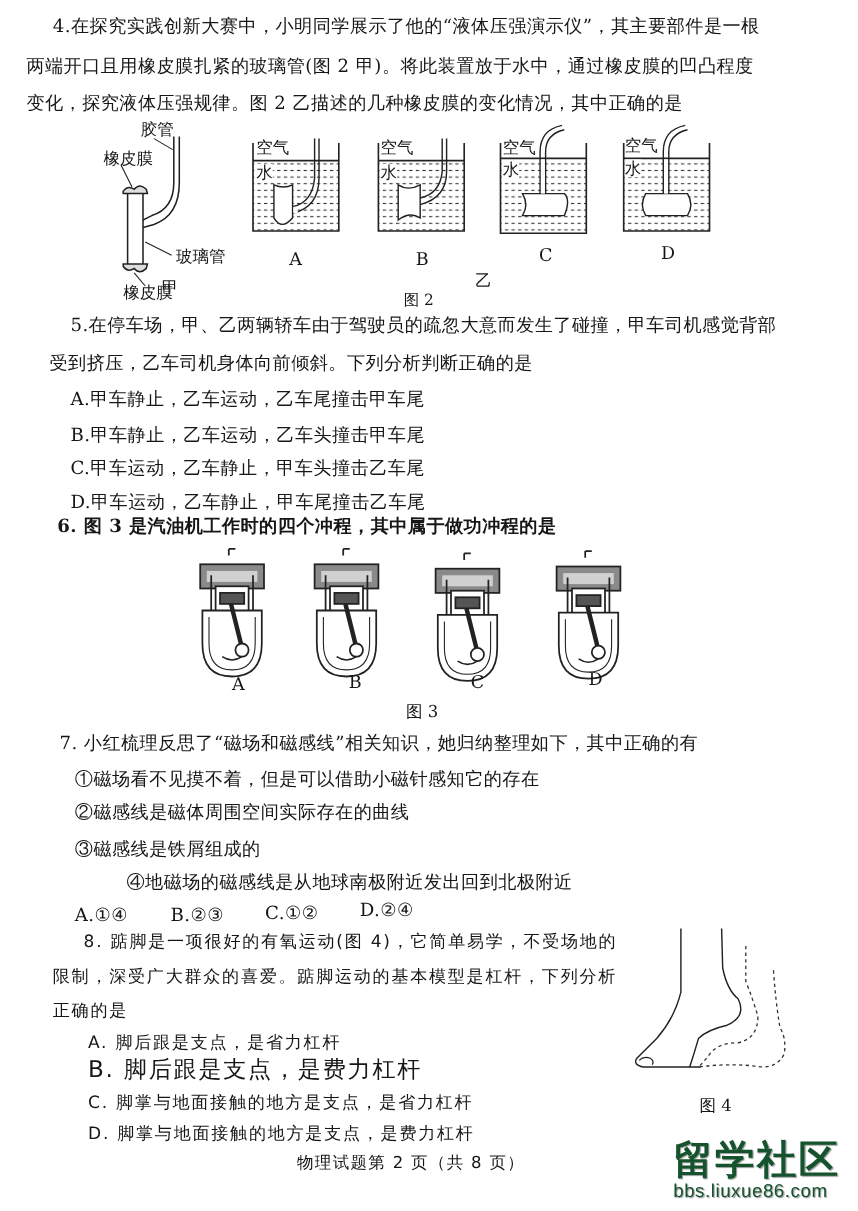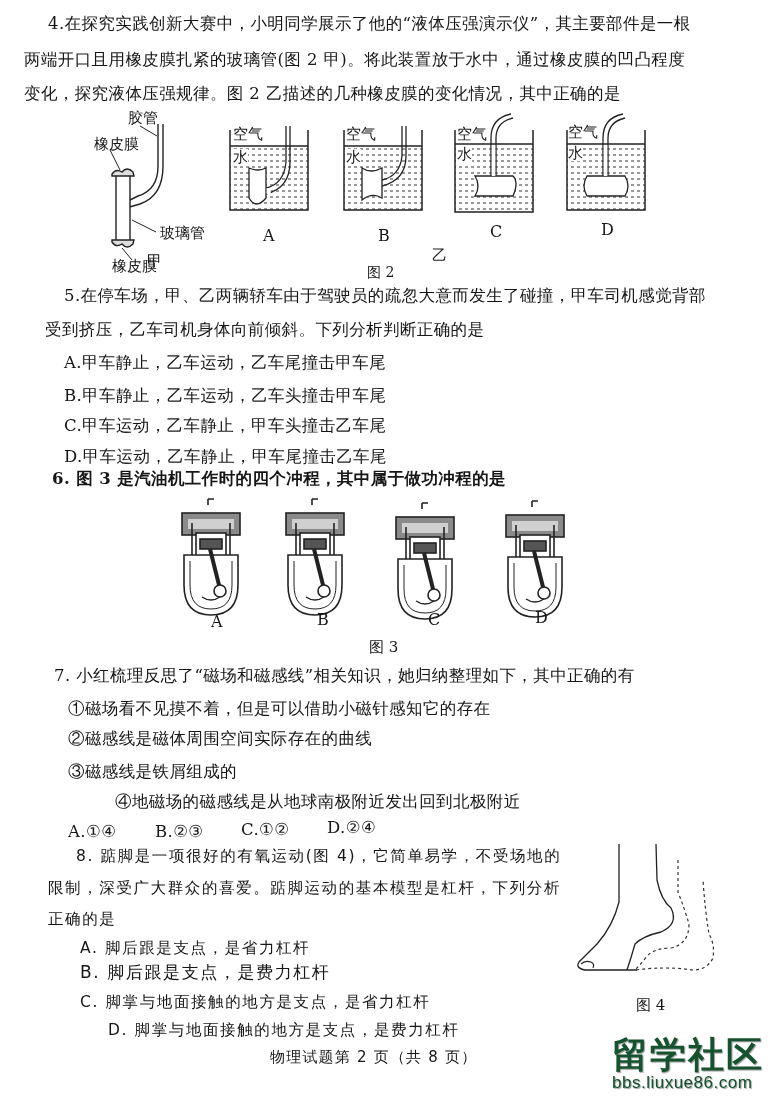--- a/index.html
+++ b/index.html
@@ -158,23 +158,23 @@
 <div class="line" style="left:68px;top:792px;margin-left:47px;">④地磁场的磁感线是从地球南极附近发出回到北极附近</div>
 <div class="line" style="left:68px;top:822px;">A.①④</div>
 <div class="line" style="left:155px;top:822px;">B.②③</div>
 <div class="line" style="left:241px;top:820px;">C.①②</div>
 <div class="line" style="left:327px;top:818px;">D.②④</div>
 
 <div class="line" style="left:76px;top:846px;font-family:'DejaVu Sans','Liberation Sans',sans-serif;font-size:15.5px;letter-spacing:1.6px;">8. 踮脚是一项很好的有氧运动(图 4)，它简单易学，不受场地的</div>
 <div class="line" style="left:48px;top:878px;font-family:'DejaVu Sans','Liberation Sans',sans-serif;font-size:15.5px;letter-spacing:1.6px;">限制，深受广大群众的喜爱。踮脚运动的基本模型是杠杆，下列分析</div>
 <div class="line" style="left:48px;top:909px;font-family:'DejaVu Sans','Liberation Sans',sans-serif;font-size:15.5px;letter-spacing:1.6px;">正确的是</div>
 <div class="line" style="left:80px;top:938px;font-family:'DejaVu Sans','Liberation Sans',sans-serif;font-size:15.5px;letter-spacing:1.6px;">A. 脚后跟是支点，是省力杠杆</div>
-<div class="line" style="left:80px;top:962px;font-family:'DejaVu Sans','Liberation Sans',sans-serif;font-size:17px;letter-spacing:1.6px;">B. 脚后跟是支点，是费力杠杆</div>
+<div class="line" style="left:80px;top:962px;font-family:'DejaVu Sans','Liberation Sans',sans-serif;font-size:21px;letter-spacing:1.6px;">B. 脚后跟是支点，是费力杠杆</div>
 <div class="line" style="left:80px;top:992px;font-family:'DejaVu Sans','Liberation Sans',sans-serif;font-size:15.5px;letter-spacing:1.6px;">C. 脚掌与地面接触的地方是支点，是省力杠杆</div>
-<div class="line" style="left:80px;top:1020px;font-family:'DejaVu Sans','Liberation Sans',sans-serif;font-size:15.5px;letter-spacing:1.6px;margin-left:28px;">D. 脚掌与地面接触的地方是支点，是费力杠杆</div>
+<div class="line" style="left:80px;top:1020px;font-family:'DejaVu Sans','Liberation Sans',sans-serif;font-size:15.5px;letter-spacing:1.6px;">D. 脚掌与地面接触的地方是支点，是费力杠杆</div>
 
 <div class="fig" style="left:575px;top:840px;width:160px;height:140px;">
   <svg width="160" height="140" viewBox="0 0 160 140">
     <path d="M44 4 L44 62 Q38 86 22 104 Q10 116 4 122 Q0 128 10 130 L62 130" fill="none" stroke="#222" stroke-width="1.3"></path>
     <path d="M6 124 Q10 120 16 122 Q20 124 18 128" fill="none" stroke="#222" stroke-width="1.1"></path>
     <path d="M81 4 L82 40 Q86 60 96 68 Q104 84 86 92 Q68 96 60 104 Q56 118 52 130" fill="none" stroke="#222" stroke-width="1.3"></path>
     <path d="M103 20 L103 52 Q110 70 114 84 Q114 104 96 108 Q80 108 72 116 Q66 124 60 130 Q90 126 118 130 Q132 130 138 118 Q140 104 134 94 Q130 70 128 40" fill="none" stroke="#333" stroke-width="1.2" stroke-dasharray="3 3"></path>
   </svg>
 </div>
 <div class="cap" style="left:636px;top:996px;">图 4</div>

